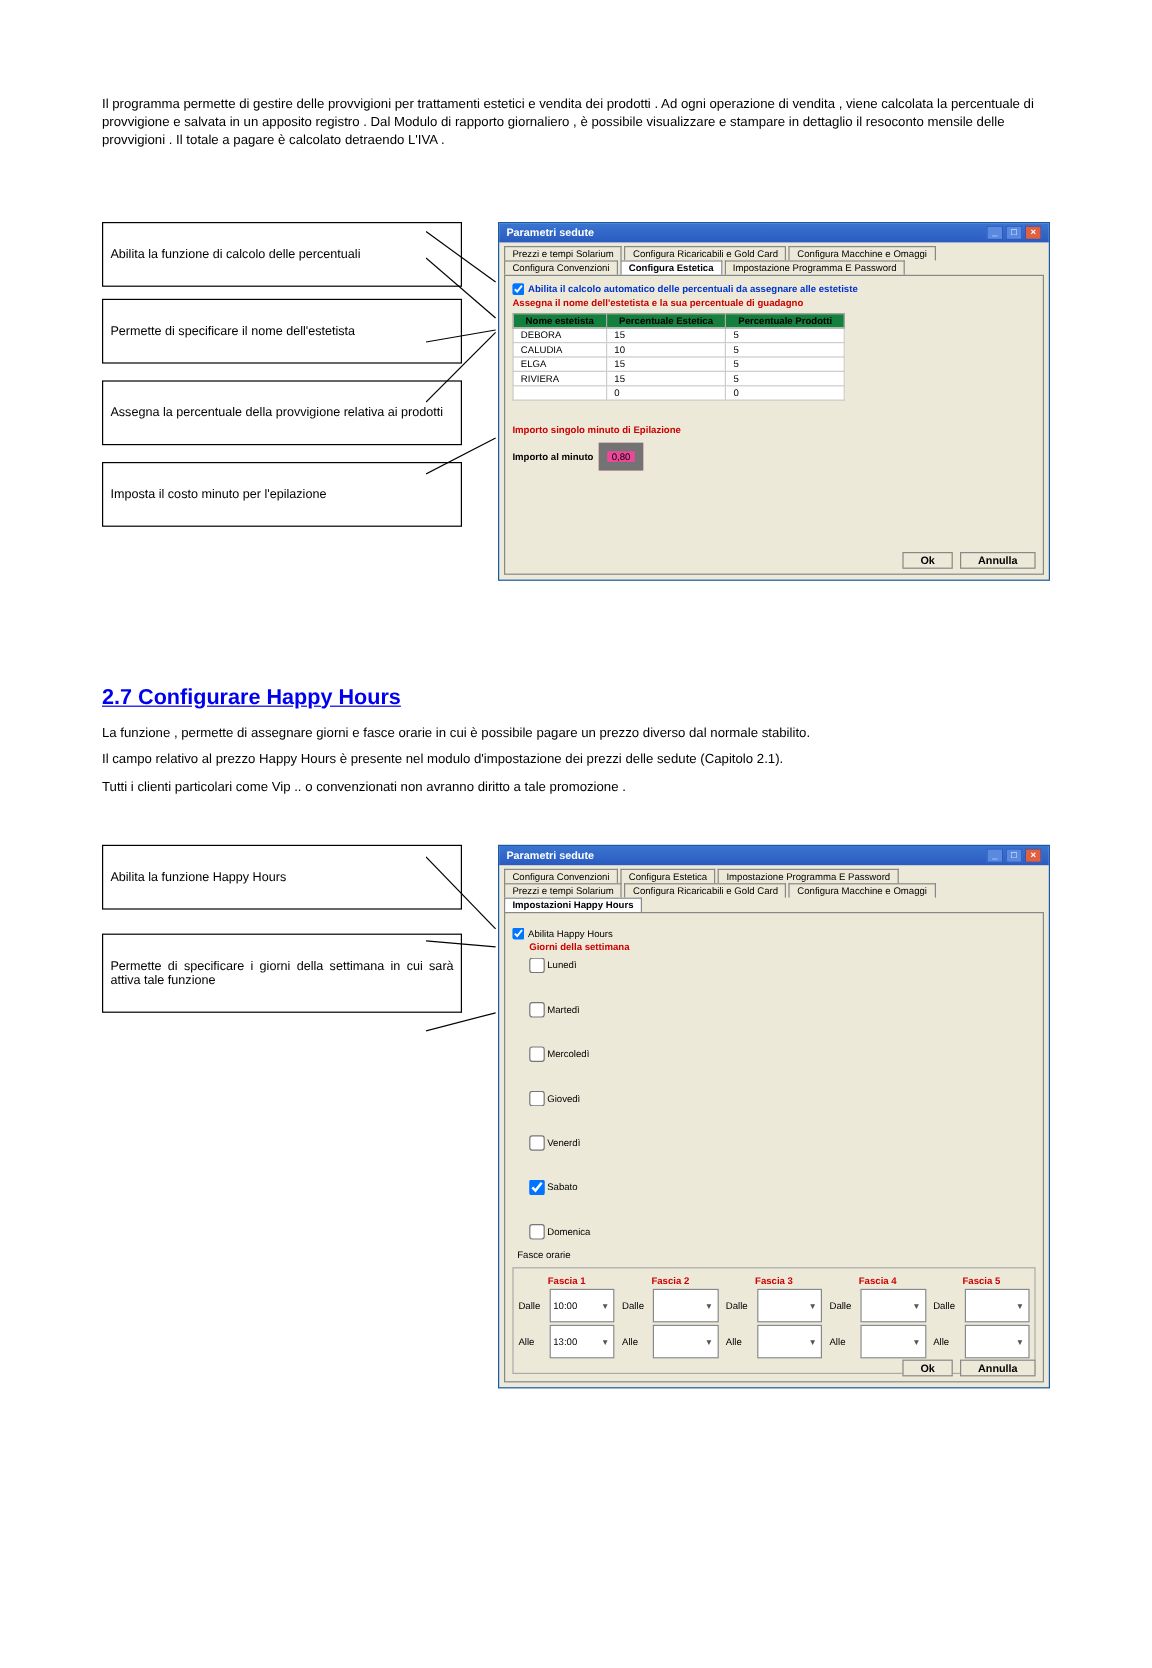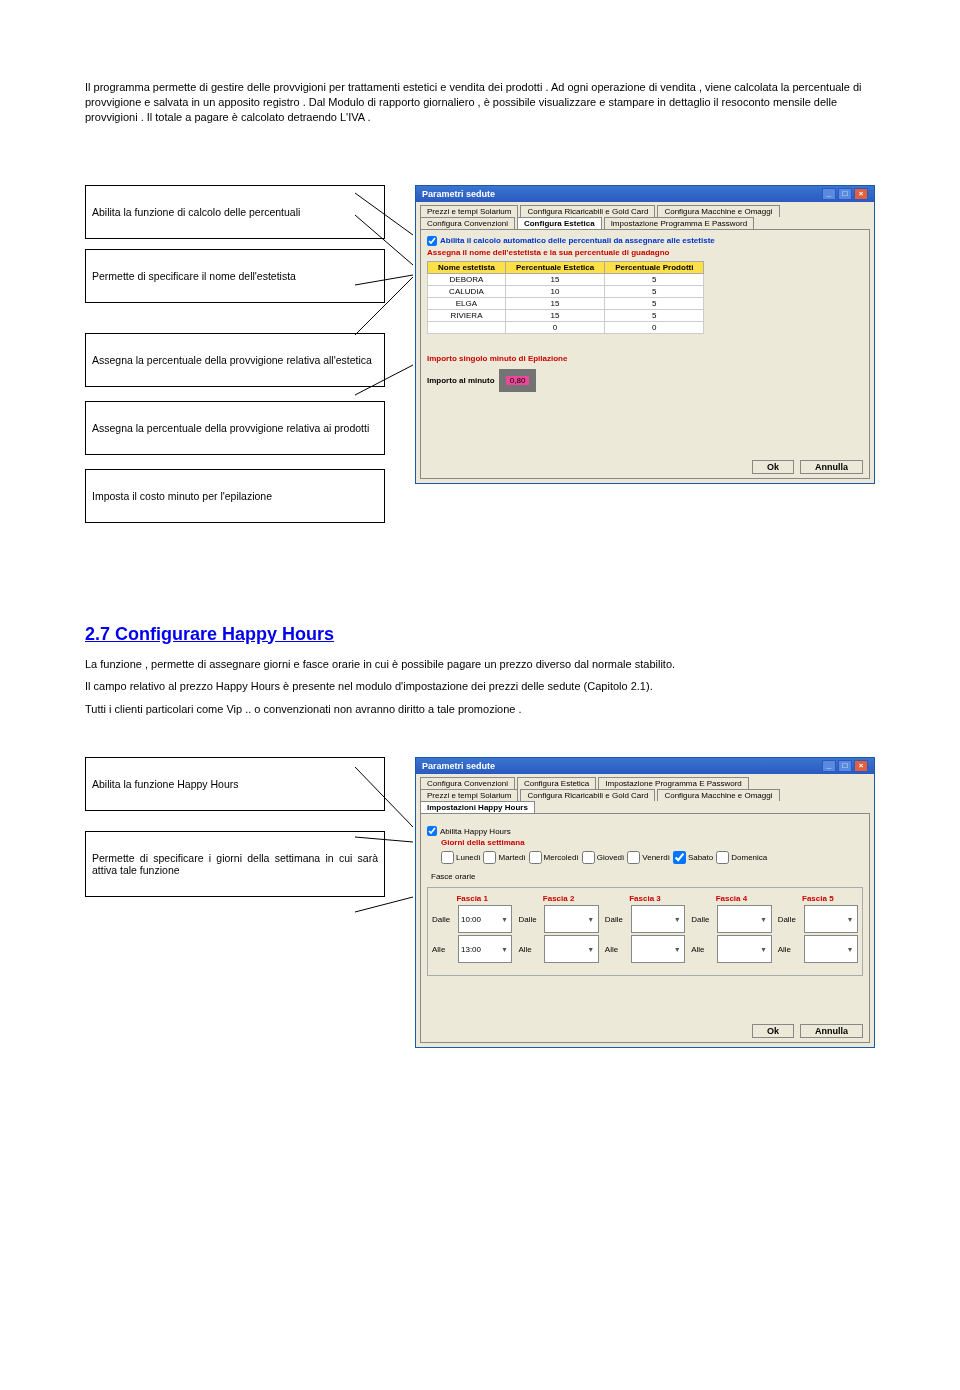--- a/index.html
+++ b/index.html
@@ -20,28 +20,28 @@
   .tabs { display: flex; flex-wrap: wrap; padding: 3px 4px 0 4px; font-size: 8px; }
   .tab { border: 1px solid #888; border-bottom: none; padding: 1px 6px; margin-right: 2px; background: #ece9d8; }
   .tab.active { background: #fff; font-weight: bold; }
   .tabrow2 { display: flex; padding: 0 4px; font-size: 8px; }
   .panel { border: 1px solid #888; background: #ece9d8; margin: 0 4px 4px 4px; padding: 6px; min-height: 250px; position: relative; }
   .chk { display: flex; align-items: center; gap: 3px; font-size: 8px; margin-bottom: 2px; }
   .chk input { width: 10px; height: 10px; }
   .blue { color: #0033cc; font-weight: bold; }
   .red { color: #cc0000; font-weight: bold; font-size: 8px; }
   .table1 { margin-top: 4px; border-collapse: collapse; font-size: 8px; }
-  .table1 th { background: #fde047; border: 1px solid #aaa; padding: 1px 10px; font-weight: bold; }
-  .table1 td { border: 1px solid #ccc; padding: 1px 6px; text-align: center; background: #fff; }
+  .table1 th { background: #15803d; border: 1px solid #aaa; padding: 1px 10px; font-weight: bold; }
+  .table1 td { border: 1px solid #ccc; padding: 1px 6px; background: #fff; }
   .importo { margin-top: 20px; font-size: 8px; }
   .importo .red2 { color: #cc0000; font-weight: bold; }
   .importo .field { display: inline-block; background: #ec4899; border: 7px solid #737373; padding: 0 4px; margin-left: 2px; }
   .btnrow { position: absolute; right: 6px; bottom: 4px; display: flex; gap: 6px; }
   .btn { border: 1px solid #888; background: #ece9d8; padding: 1px 14px; font-size: 9px; font-weight: bold; }
-  .days { display: flex; gap: 3px; font-size: 8px; margin: 4px 0 8px 14px; flex-wrap: wrap; }
+  .days { display: flex; gap: 24px; font-size: 8px; margin: 4px 0 8px 14px; flex-wrap: wrap; flex-direction: column; }
   .days label { display: flex; align-items: center; gap: 2px; }
   .fascegrp { border: 1px solid #aaa; padding: 6px 4px 10px 4px; margin-top: 6px; }
   .fasce { display: flex; gap: 6px; font-size: 8px; }
   .fasciacol { flex: 1; }
   .fasciacol .fh { color: #cc0000; font-weight: bold; text-align: center; margin-bottom: 2px; }
   .frow { display: flex; align-items: center; gap: 2px; margin-bottom: 2px; }
   .frow .lab { width: 24px; }
   .frow .inp { flex: 1; background: #fff; border: 1px solid #888; height: 28px; padding: 0 2px; display: flex; justify-content: space-between; align-items: center; }
   .drop { width: 10px; text-align: center; color: #555; }
   .giorni-lbl { color: #cc0000; font-weight: bold; font-size: 8px; margin-left: 14px; }
@@ -56,23 +56,20 @@
 
   <div>
     <div class="para">Il programma permette di gestire delle provvigioni per trattamenti estetici e vendita dei prodotti . Ad ogni operazione di vendita , viene calcolata la percentuale di provvigione e salvata in un apposito registro . Dal Modulo di rapporto giornaliero , è possibile  visualizzare e stampare in dettaglio il resoconto mensile delle provvigioni . Il totale a pagare è calcolato detraendo L'IVA .</div>
 
     <div class="row">
       <div class="callouts">
         <div class="cg">
           <div class="callout">Abilita la funzione di calcolo delle percentuali</div>
           <div class="callout">Permette di specificare il nome dell'estetista</div>
         </div>
-        <div class="cg" style="margin-top:30px;">
-          <div class="callout">Assegna la percentuale della provvigione relativa all'estetica</div>
-        </div>
         <div class="cg">
           <div class="callout">Assegna la percentuale della provvigione relativa ai prodotti</div>
         </div>
         <div class="cg" style="margin-top:14px;">
           <div class="callout">Imposta il costo minuto per l'epilazione</div>
         </div>
       </div>
 
       <div class="shot-wrap" style="position:relative;">
         <svg class="arrows" width="60" height="260" style="left:-30px;">

